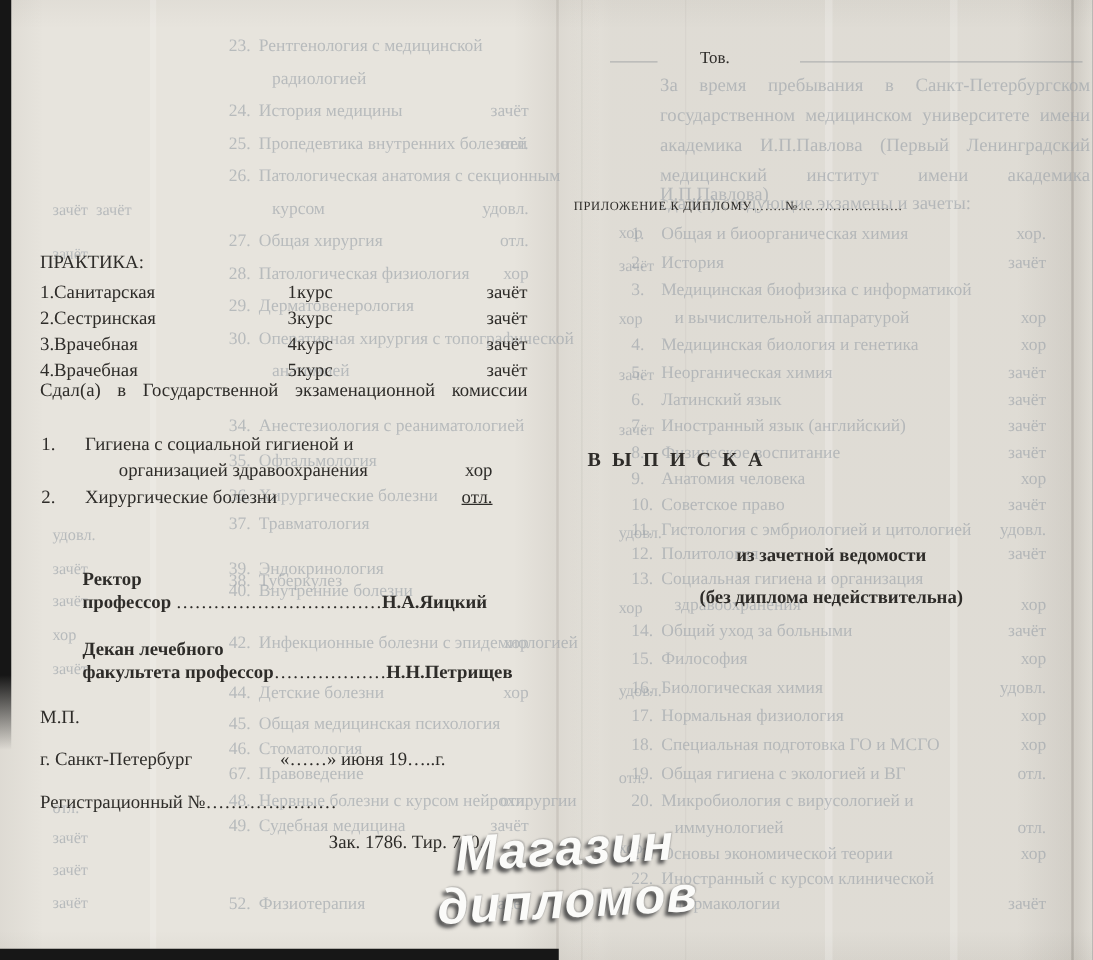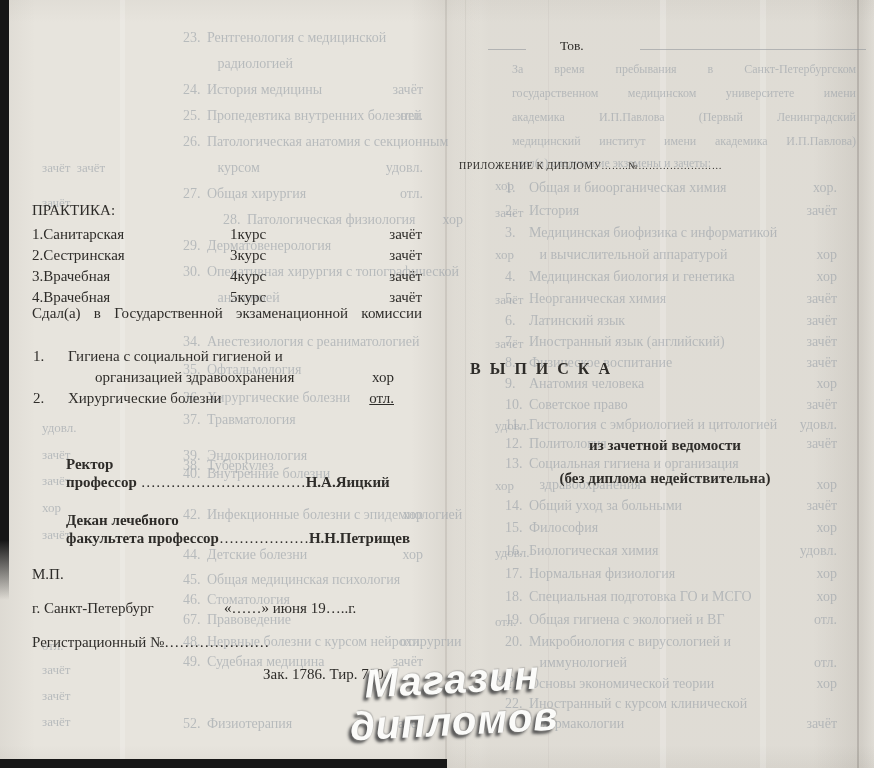--- a/index.html
+++ b/index.html
@@ -13,21 +13,21 @@
     linear-gradient(0deg, rgba(70,60,50,.05) 0%, rgba(0,0,0,0) 3%, rgba(0,0,0,0) 97%, rgba(70,60,50,.04) 100%);}
   .vline{position:absolute;top:0;height:768px;z-index:1;pointer-events:none;}
   
   .ghost,.grow,.bnote-row,.smudge{color:#9ba2a9;opacity:.62;filter:blur(.35px);}
   .ghost-list{position:absolute;z-index:1;}
   .grow{position:absolute;left:0;width:100%;font-size:14px;line-height:16px;white-space:pre;}
   .gnum{display:inline-block;width:24px;}
   .ggrade{position:absolute;right:0;top:0;}
   .smudge{position:absolute;left:0;font-size:13px;white-space:pre;}
   .bnote{position:absolute;left:512px;top:0;width:344px;z-index:1;}
-  .bnote-row{position:absolute;left:0;width:100%;font-size:12px;line-height:15px;
+  .bnote-row{position:absolute;left:16px;width:100%;font-size:15px;line-height:15px;
              text-align:justify;text-align-last:justify;}
   .bnote-row:last-child{text-align-last:left;}
   .tov{position:absolute;z-index:1;font-size:13.5px;}
   .tovrule{position:absolute;height:1px;background:rgba(140,146,152,.55);z-index:1;}
   
   .t{position:absolute;font-size:15px;line-height:17px;white-space:nowrap;z-index:2;}
   .b{font-weight:bold;}
   .u{text-decoration:underline;}
   .prac{position:absolute;left:32px;top:0;width:390px;z-index:2;}
   .prow{position:absolute;left:0;width:100%;font-size:15px;line-height:17px;white-space:nowrap;}
@@ -64,21 +64,21 @@
 
   <div class="ghost-list" style="left:183px;top:0;width:240px;">
 
   <div class="grow" style="top: 30px;"><span class="gnum">23.</span><span class="gtext">Рентгенология с медицинской</span><span class="ggrade"></span></div>
       <div class="grow" style="top: 56px;"><span class="gnum"></span><span class="gtext">   радиологией</span><span class="ggrade"></span></div>
       <div class="grow" style="top: 82px;"><span class="gnum">24.</span><span class="gtext">История медицины</span><span class="ggrade">зачёт</span></div>
       <div class="grow" style="top: 108px;"><span class="gnum">25.</span><span class="gtext">Пропедевтика внутренних болезней</span><span class="ggrade">отл.</span></div>
       <div class="grow" style="top: 134px;"><span class="gnum">26.</span><span class="gtext">Патологическая анатомия с секционным</span><span class="ggrade"></span></div>
       <div class="grow" style="top: 160px;"><span class="gnum"></span><span class="gtext">   курсом</span><span class="ggrade">удовл.</span></div>
       <div class="grow" style="top: 186px;"><span class="gnum">27.</span><span class="gtext">Общая хирургия</span><span class="ggrade">отл.</span></div>
-      <div class="grow" style="top: 212px; margin-left: 40px;"><span class="gnum">28.</span><span class="gtext">Патологическая физиология</span><span class="ggrade">хор</span></div>
+      <div class="grow" style="top: 212px;"><span class="gnum">28.</span><span class="gtext">Патологическая физиология</span><span class="ggrade">хор</span></div>
       <div class="grow" style="top: 238px;"><span class="gnum">29.</span><span class="gtext">Дерматовенерология</span><span class="ggrade"></span></div>
       <div class="grow" style="top: 264px;"><span class="gnum">30.</span><span class="gtext">Оперативная хирургия с топографической</span><span class="ggrade"></span></div>
       <div class="grow" style="top: 290px;"><span class="gnum"></span><span class="gtext">   анатомией</span><span class="ggrade"></span></div>
       <div class="grow" style="top: 334px;"><span class="gnum">34.</span><span class="gtext">Анестезиология с реаниматологией</span><span class="ggrade"></span></div>
       <div class="grow" style="top: 362px;"><span class="gnum">35.</span><span class="gtext">Офтальмология</span><span class="ggrade"></span></div>
       <div class="grow" style="top: 390px;"><span class="gnum">36.</span><span class="gtext">Хирургические болезни</span><span class="ggrade"></span></div>
       <div class="grow" style="top: 412px;"><span class="gnum">37.</span><span class="gtext">Травматология</span><span class="ggrade"></span></div>
       <div class="grow" style="top: 430px; margin-top: 28px;"><span class="gnum">38.</span><span class="gtext">Туберкулез</span><span class="ggrade"></span></div>
       <div class="grow" style="top: 448px;"><span class="gnum">39.</span><span class="gtext">Эндокринология</span><span class="ggrade"></span></div>
       <div class="grow" style="top: 466px;"><span class="gnum">40.</span><span class="gtext">Внутренние болезни</span><span class="ggrade"></span></div>

